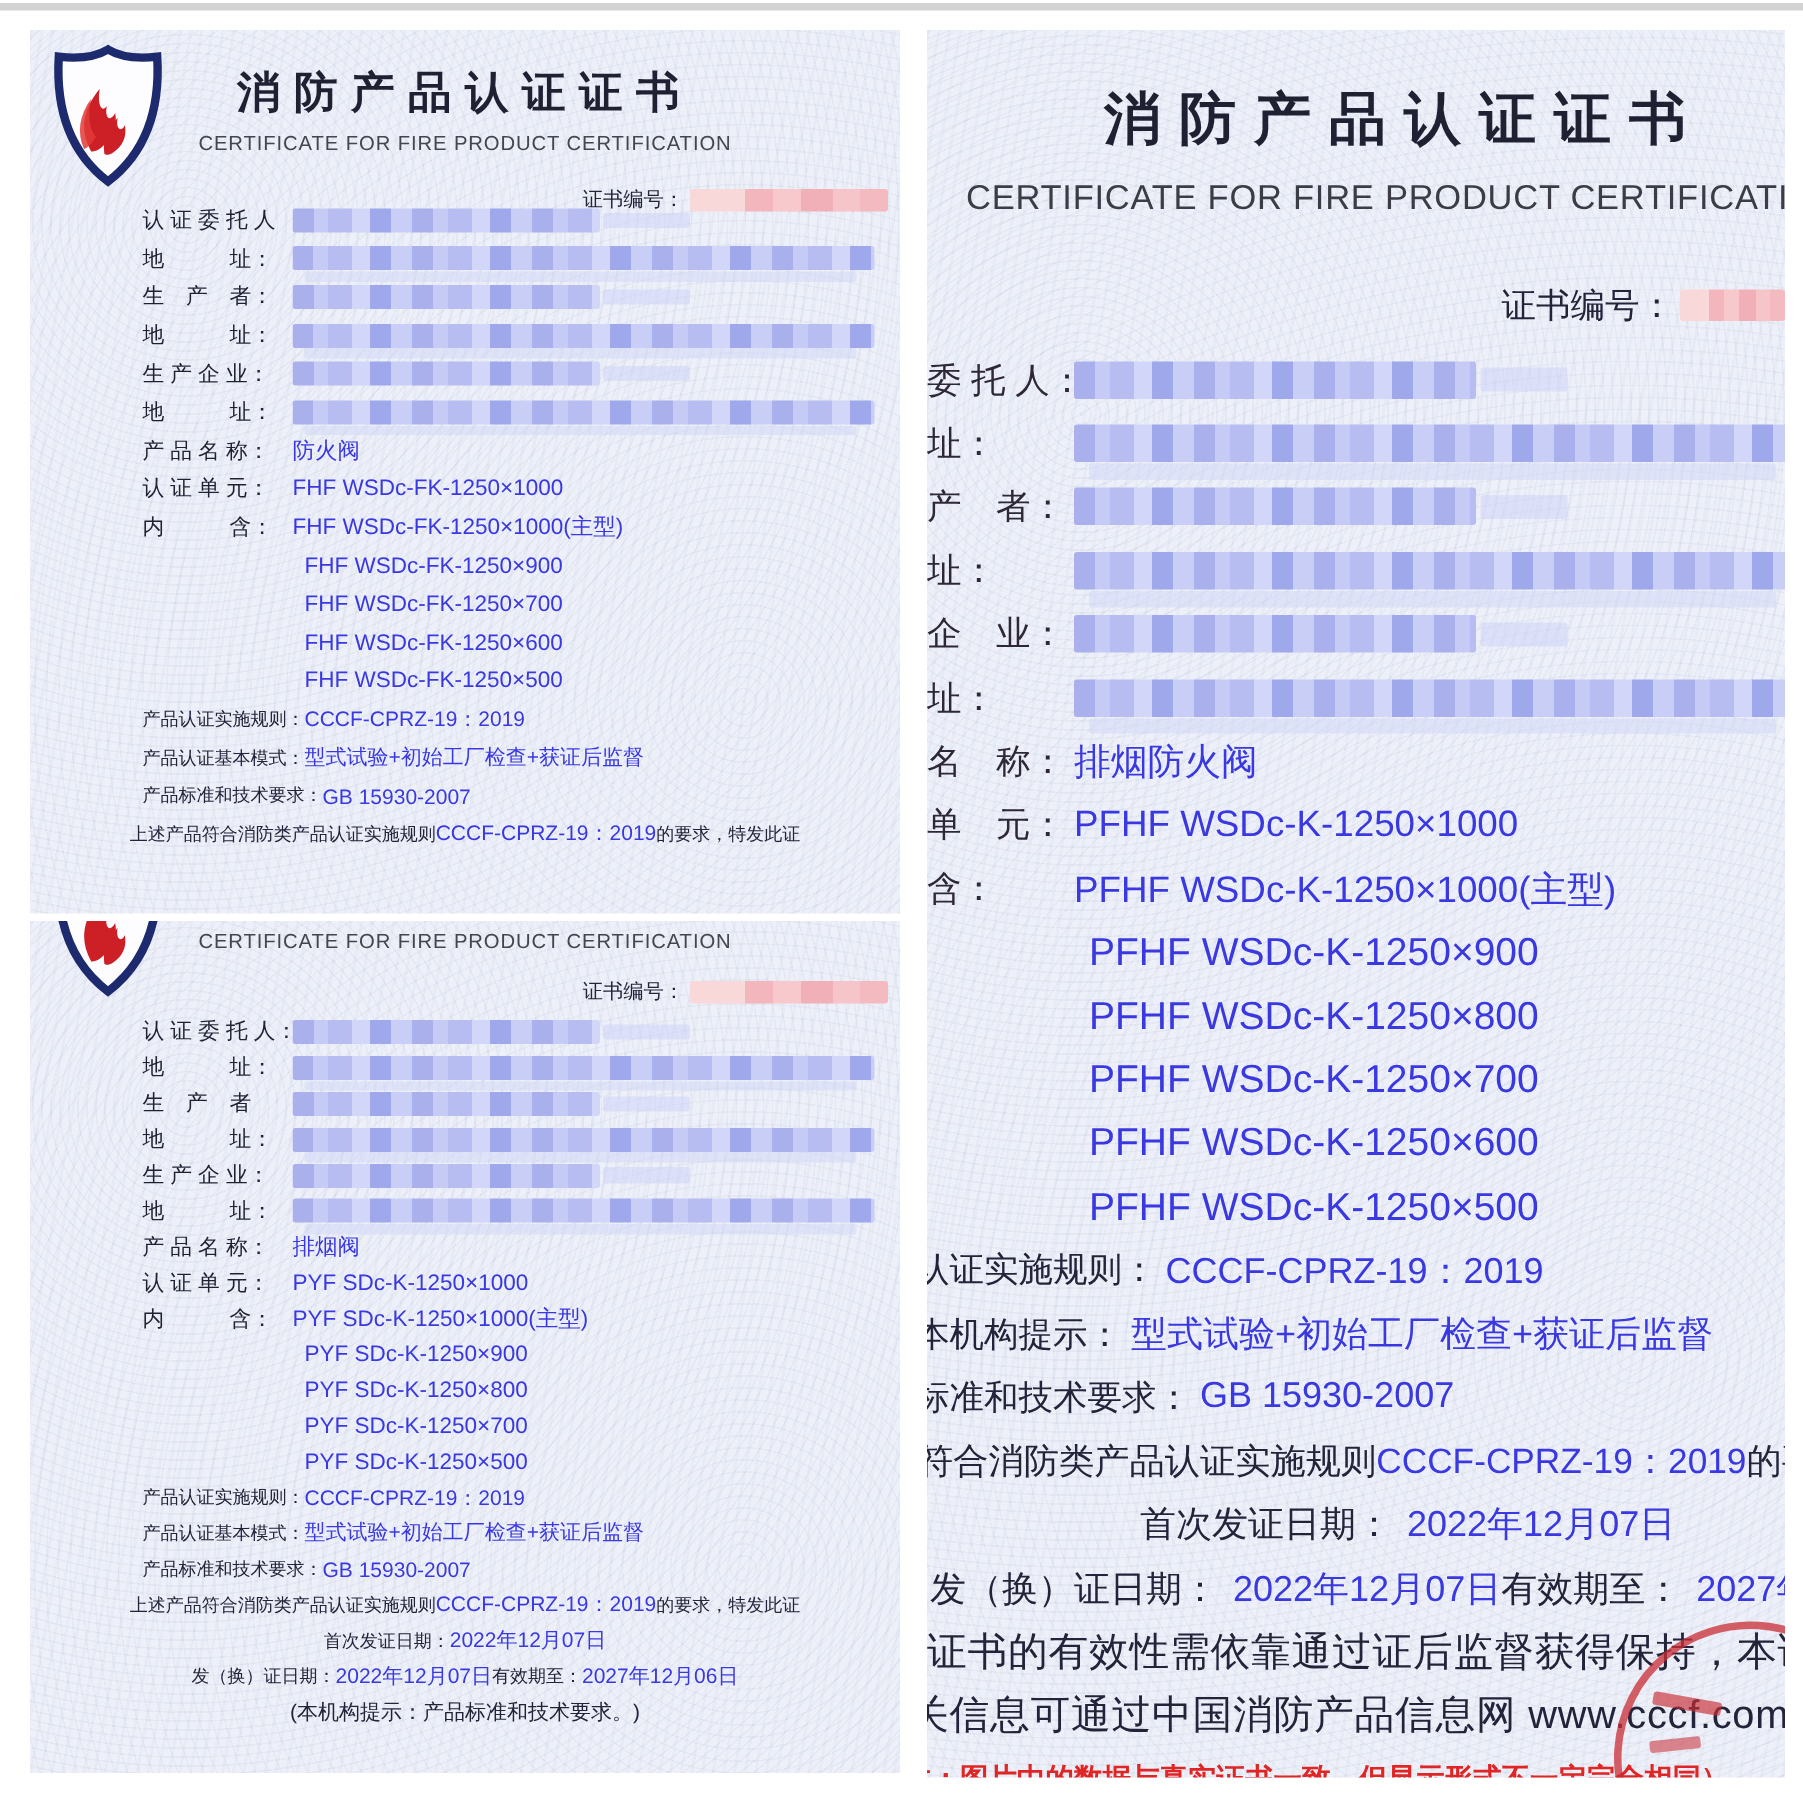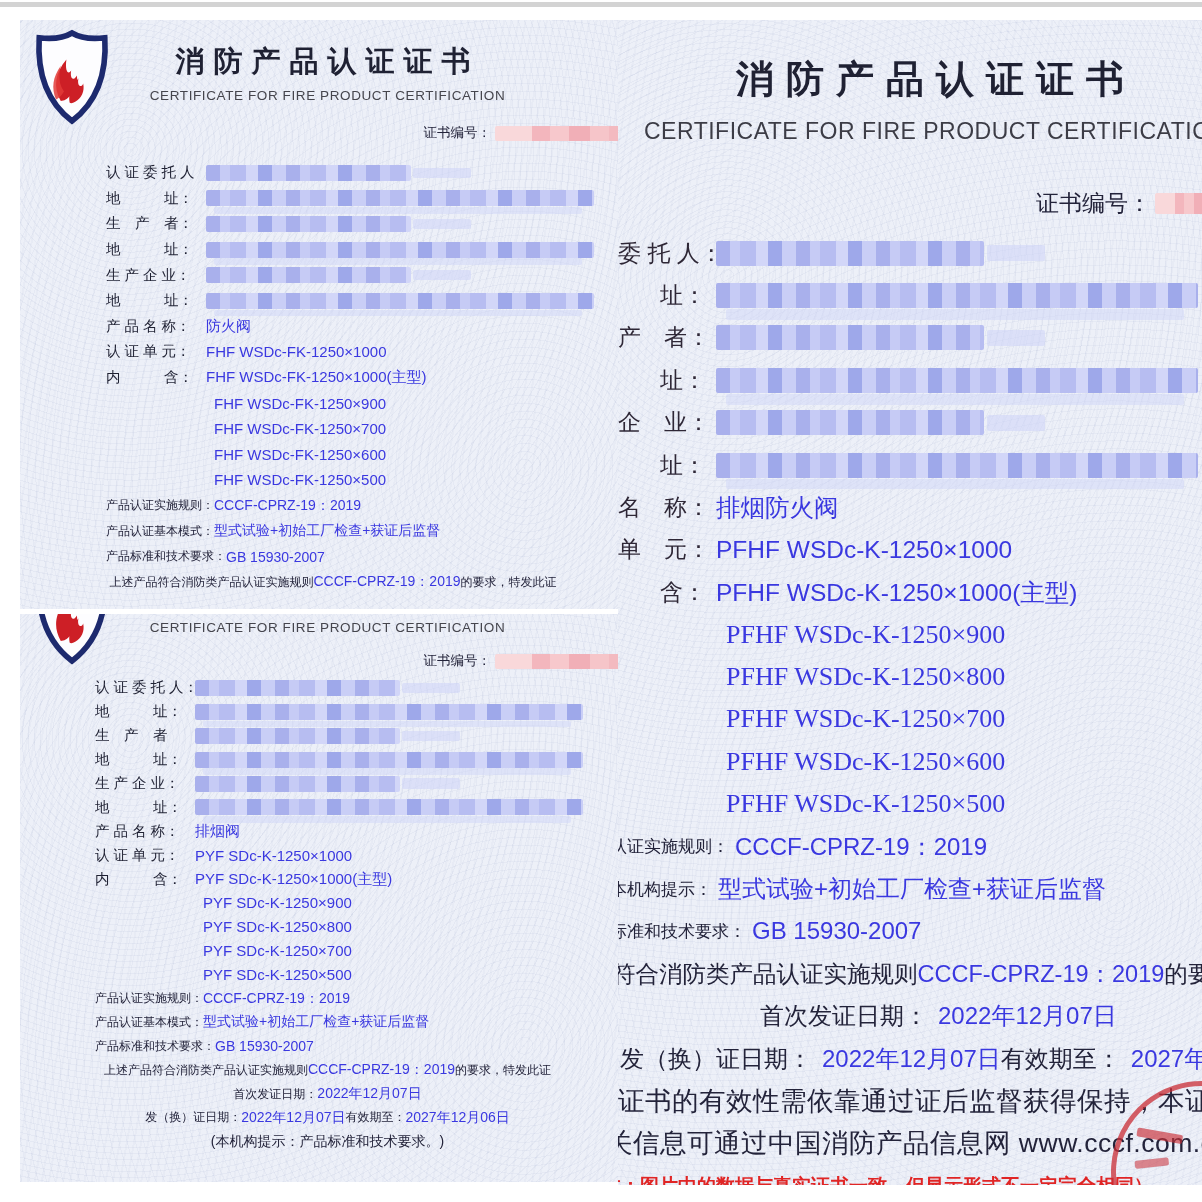--- a/index.html
+++ b/index.html
@@ -8,21 +8,20 @@
     font-family:"Liberation Sans", sans-serif;overflow:hidden;
   }
   .top-line{position:absolute;left:0;top:2px;width:1202px;height:5px;background:#d3d3d3;}
   .cert{
     position:absolute;overflow:hidden;
     background-color:#edf0f8;
     background-image:
       repeating-radial-gradient(circle at 18% 22%, rgba(125,140,185,.08) 0 1px, transparent 1px 6px),
       repeating-radial-gradient(circle at 82% 76%, rgba(125,140,185,.07) 0 1px, transparent 1px 8px),
       repeating-linear-gradient(100deg, rgba(125,140,185,.05) 0 2px, transparent 2px 7px);
-    padding-left: 35px;
   }
   .cert-a{left:20px;top:20px;width:580px;height:589px;}
   .cert-b{left:20px;top:614px;width:580px;height:568px;}
   .cert-c{left:618px;top:20px;width:572px;height:1165px;}
 
   .logo{position:absolute;left:12px;top:8px;width:80px;height:98px;}
   .cert-b .logo{top:-46px;}
 
   .title-a{position:absolute;left:0;right:0;top:22px;text-align:center;
     font-size:29px;font-weight:bold;letter-spacing:9px;color:#1f2133;white-space:nowrap;}
@@ -31,21 +30,21 @@
   .cert-b .subtitle-a{top:6px;}
 
   .certno-row{position:absolute;right:8px;display:flex;align-items:center;}
   .cert-a .certno-row{top:104px;}
   .cert-b .certno-row{top:38px;}
   .certno-label{font-size:13.5px;color:#23233a;margin-right:4px;}
   .redact-pink{display:inline-block;height:15px;width:132px;border-radius:2px;
     background:linear-gradient(90deg,#f9d8da 0 28%,#f3b6bd 28% 42%,#f7c8cc 42% 56%,#f1afb7 56% 72%,#f6c5c9 72% 86%,#f3bac0 86% 100%);}
 
   .rows{position:absolute;left:0;right:0;}
-  .cert-a .rows{top:140px;margin-left:11px;}
+  .cert-a .rows{top:114px;}
   .cert-b .rows{top:62px;}
   .row{height:25.6px;display:flex;align-items:center;padding-left:75px;white-space:nowrap;}
   .cert-b .row{height:23.9px;}
   .lbl{display:inline-block;width:92px;font-size:14.5px;color:#1f2133;flex:none;}
   .val{color:#3a38e0;font-size:15px;margin-left:8px;}
   .dark{color:#23233a;font-size:12px;}
   .blur{display:inline-block;height:16px;border-radius:2px;margin-left:8px;position:relative;flex:none;
     background-image:repeating-linear-gradient(90deg,#a9b0ec 0 14px,#c6cbf5 14px 24px,#b7bdf1 24px 40px,#d2d6f8 40px 52px,#9ea8ea 52px 66px,#c9cef6 66px 80px);}
   .blur.short{width:205px;}
   .blur.short::after{content:"";position:absolute;left:101%;top:18%;width:58px;height:64%;
@@ -61,29 +60,29 @@
   
   .title-c{position:absolute;left:118px;top:34px;font-size:38px;font-weight:bold;
     letter-spacing:12px;color:#1f2133;white-space:nowrap;}
   .subtitle-c{position:absolute;left:26px;top:98px;font-size:23px;letter-spacing:.5px;
     color:#3c3c46;white-space:nowrap;}
   .cert-c .certno-row{top:168px;right:0;}
   .cert-c .certno-label{font-size:23px;}
   .cert-c .redact-pink{width:70px;height:21px;}
   .cert-c .rows{top:212px;}
   .cert-c .row{height:42.4px;padding-left:0;}
-  .cert-c .lbl{width:88px;font-size:23px;text-align:right;color:#2e2736;}
+  .cert-c .lbl{width:88px;font-size:23px;color:#2e2736;}
   .cert-c .val{font-size:24.5px;margin-left:10px;}
   .cert-c .blur{height:25px;margin-left:10px;}
   .cert-c .blur.short{width:268px;}
   .cert-c .blur.long{width:482px;}
-  .cert-c .row.model{padding-left:108px;font-family:Liberation Serif, serif;}
+  .cert-c .row.model{padding-left:108px;}
   .cert-c .row.model .val{font-size:26px;margin-left:0;}
   .cert-c .row.pull{margin-left:-8px;}
-  .cert-c .row.pull .dark{font-size:17px;}
+  .cert-c .row.pull .dark{font-size:23px;}
   .cert-c .row.pull .val{font-size:24px;margin-left:6px;}
   .cert-c .row.statement{margin-left:-6px;}
   .cert-c .statement .dark,.cert-c .statement .rule-blue{font-size:23.5px;}
   .cert-c .row.issue{padding-left:142px;}
   .cert-c .row.issue .dark,.cert-c .row.issue .val{font-size:24px;}
   .cert-c .row.reissue{padding-left:2px;}
   .cert-c .row.reissue .dark,.cert-c .row.reissue .val{font-size:24px;}
   .cert-c .row.info{font-size:26.5px;color:#23233a;letter-spacing:.5px;}
   .cert-c .row.info2{margin-left:-12px;}
   .cert-c .row.rednote{margin-left:-16px;font-size:19px;font-weight:bold;color:#e02525;}

